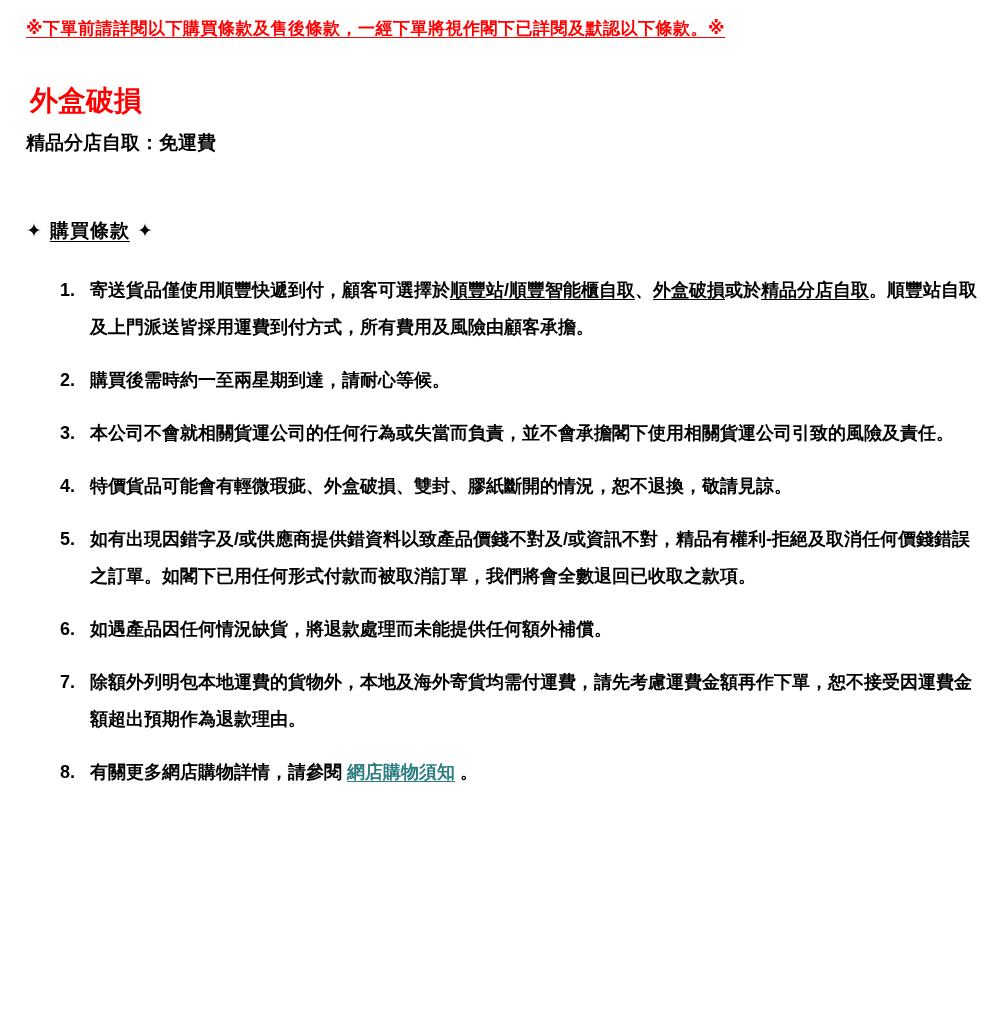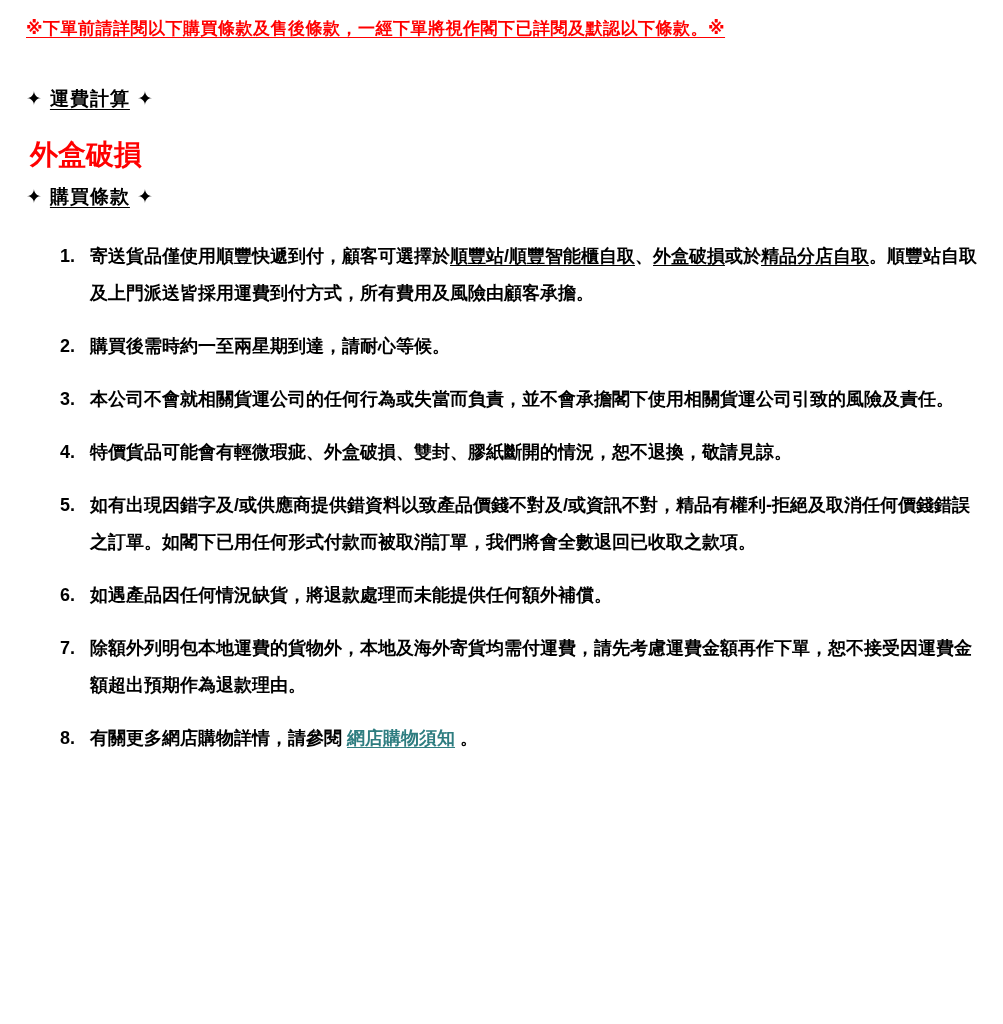--- a/index.html
+++ b/index.html
@@ -77,28 +77,26 @@
     text-align: right;
   }
 </style>
 </head>
 <body>
 
 <div class="page">
 
   <div class="top-notice">※下單前請詳閱以下購買條款及售後條款，一經下單將視作閣下已詳閱及默認以下條款。※</div>
 
-  <div class="section-heading">
-    <span class="star">✦</span><span class="heading-text">運費計算</span><span class="star">✦</span>
-  </div>
 
   <div class="ship-line1">
     <span class="ship-cod">外盒破損</span>
   </div>
 
+  <div class="ship-line2">精品分店自取：免運費</div>
 
   <div class="section-heading terms-heading">
     <span class="star">✦</span><span class="heading-text">購買條款</span><span class="star">✦</span>
   </div>
 
   <div class="terms-list">
       <div class="term-item">
         <div class="term-num">1.</div>
         <div class="term-body">
           <div class="term-text"><span class="seg-normal">寄送貨品僅使用順豐快遞到付，顧客可選擇於</span><span class="seg-underline">順豐站/順豐智能櫃自取</span><span class="seg-normal">、</span><span class="seg-underline">外盒破損</span><span class="seg-normal">或於</span><span class="seg-underline">精品分店自取</span><span class="seg-normal">。順豐站自取及上門派送皆採用運費到付方式，所有費用及風險由顧客承擔。</span></div>

